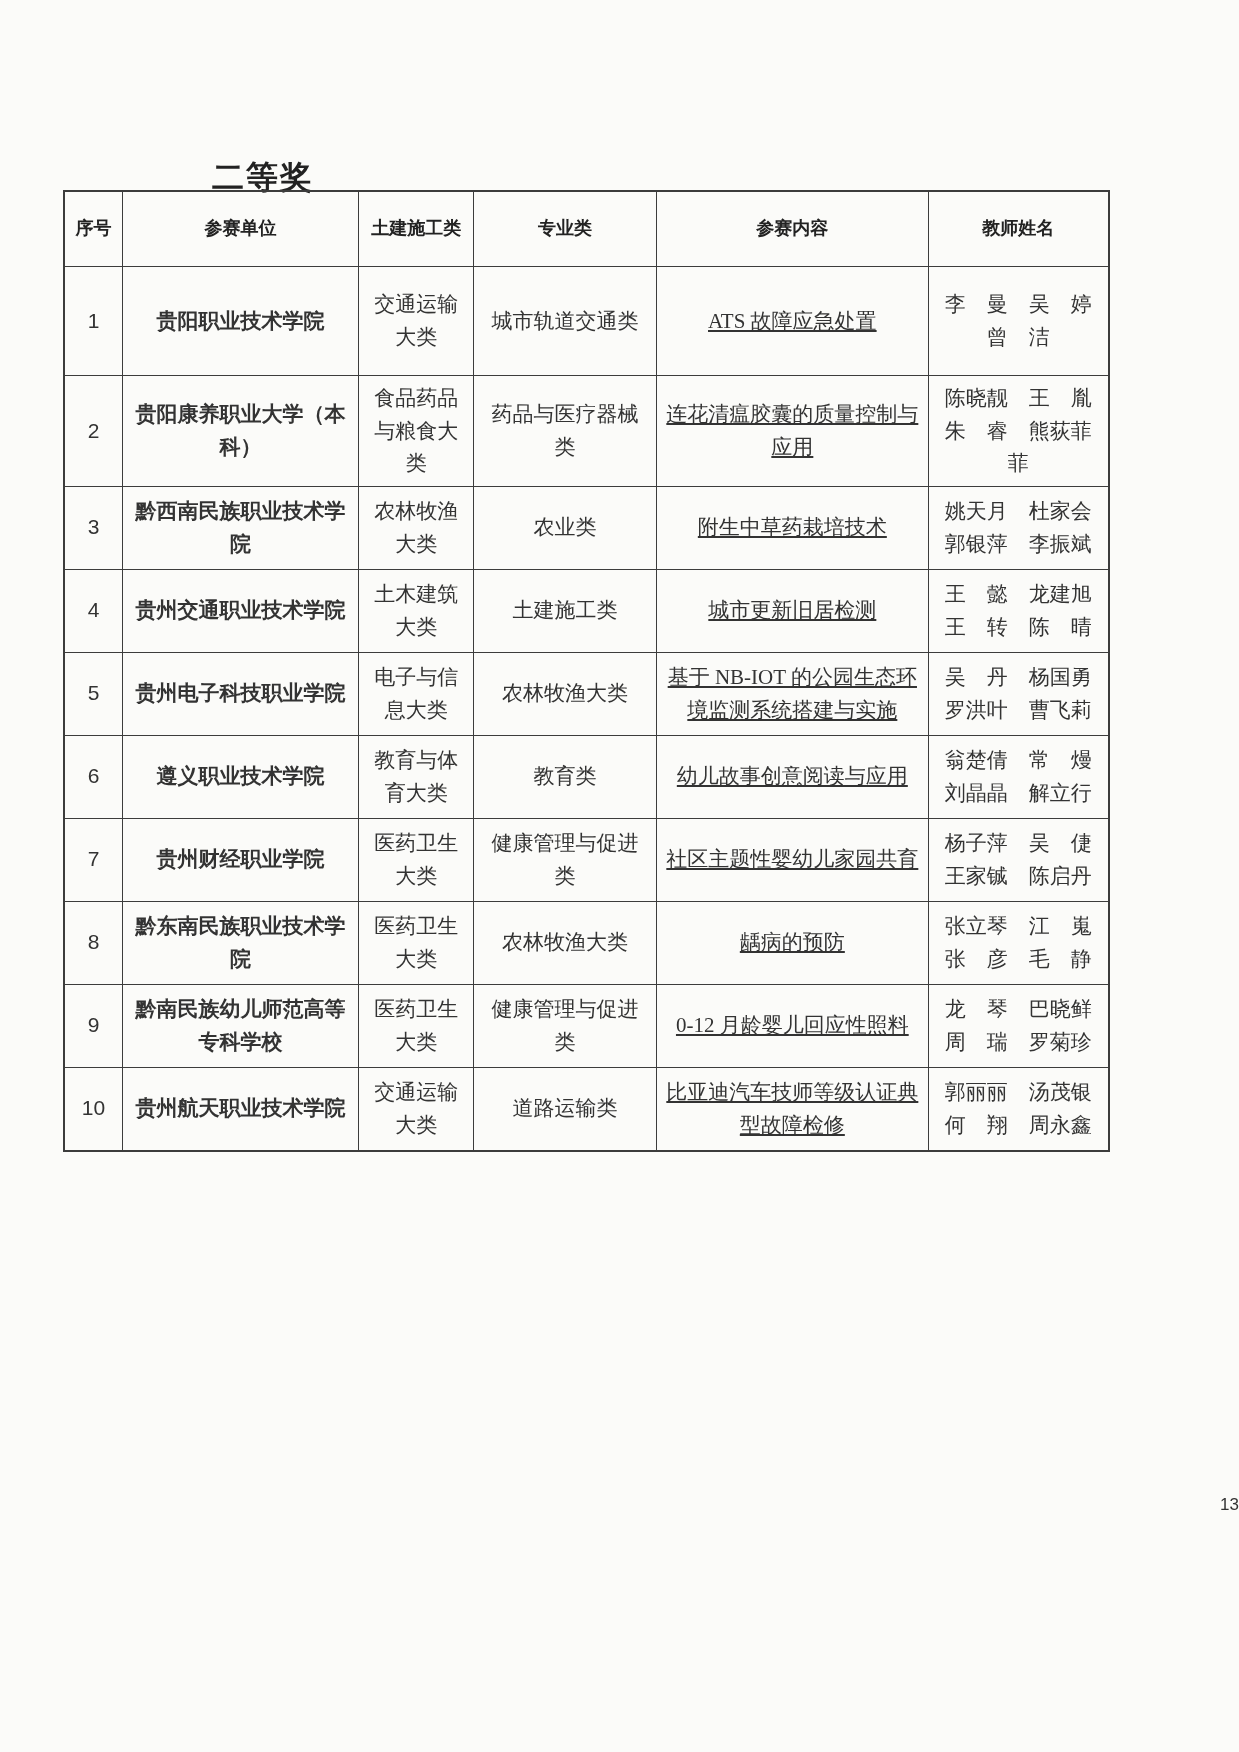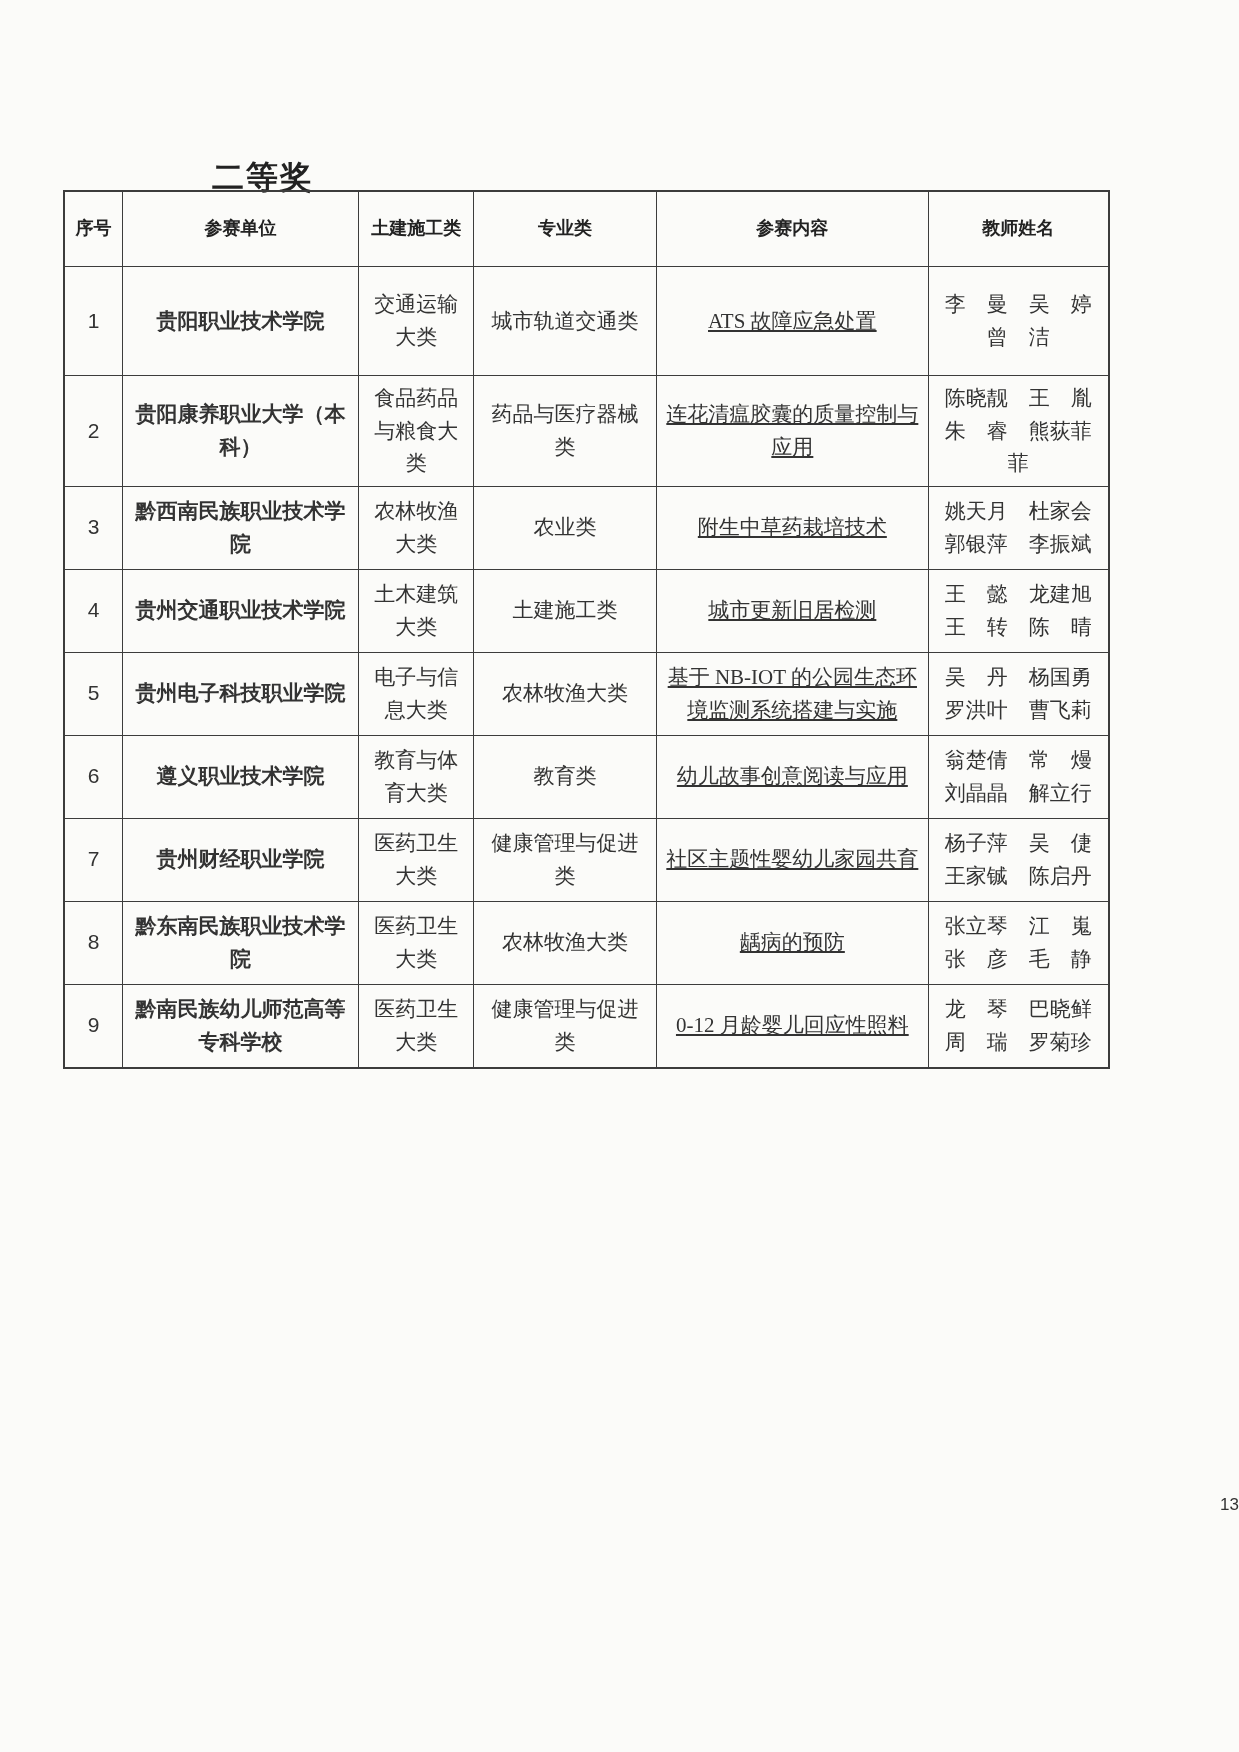--- a/index.html
+++ b/index.html
@@ -197,18 +197,29 @@
     <td class="c-no">9</td>
     <td class="c-unit">黔南民族幼儿师范高等专科学校</td>
     <td class="c-cat">医药卫生大类</td>
     <td class="c-class">健康管理与促进类</td>
     <td class="c-content">0-12 月龄婴儿回应性照料</td>
     <td class="c-teachers">
       <div>龙　琴　巴晓鲜</div>
       <div>周　瑞　罗菊珍</div>
     </td>
   </tr>
+        <tr>
+    <td class="c-no">10</td>
+    <td class="c-unit">贵州航天职业技术学院</td>
+    <td class="c-cat">交通运输大类</td>
+    <td class="c-class">道路运输类</td>
+    <td class="c-content">比亚迪汽车技师等级认证典型故障检修</td>
+    <td class="c-teachers">
+      <div>郭丽丽　汤茂银</div>
+      <div>何　翔　周永鑫</div>
+    </td>
+  </tr>
       </tbody>
   </table>
 
   <div class="page-number">13</div>
 
 </div>
 
 </body></html>

